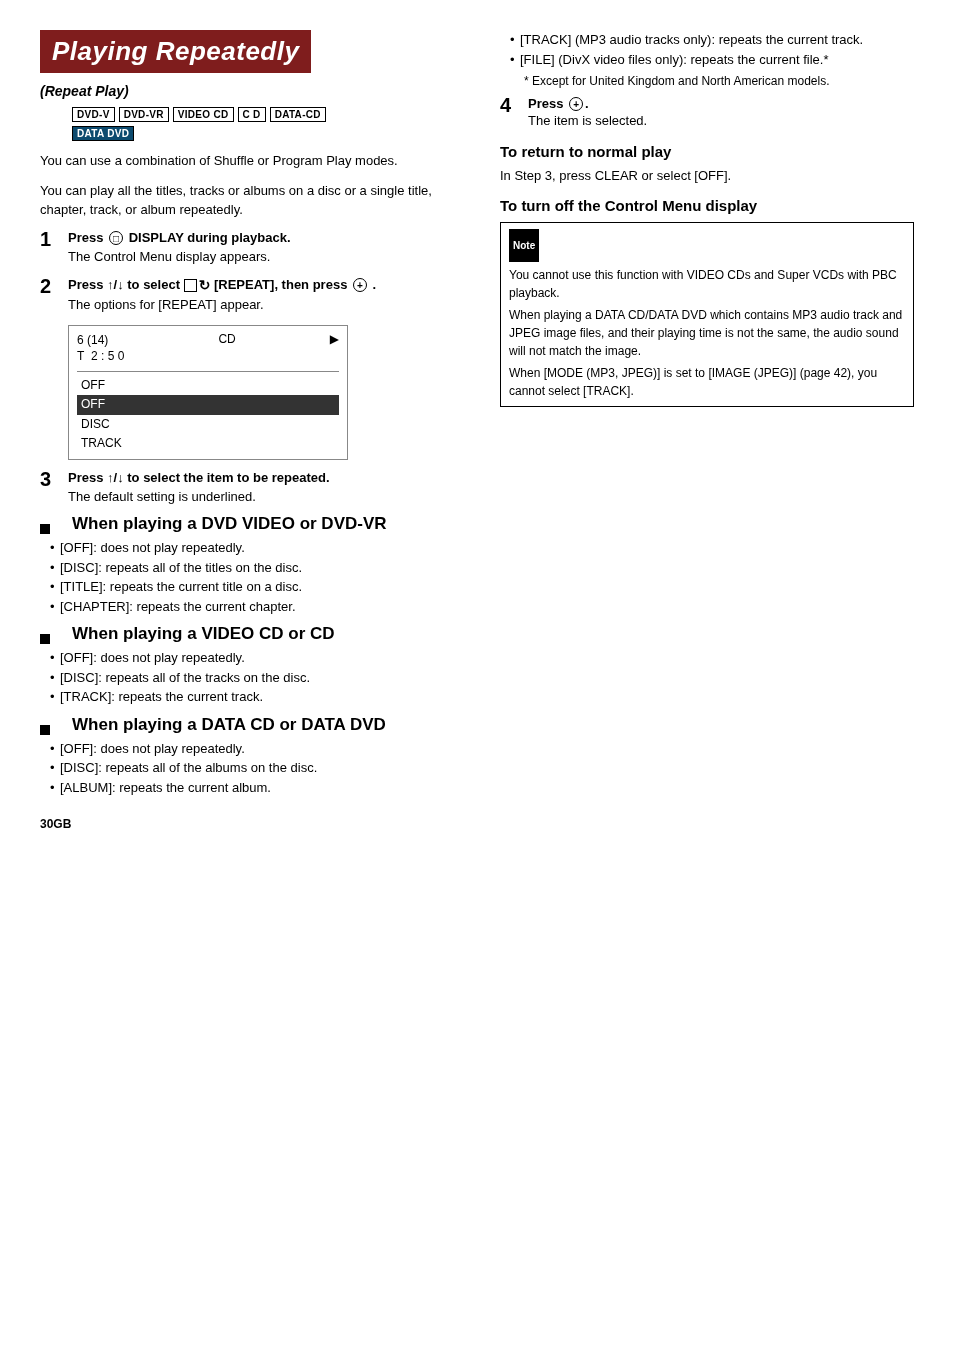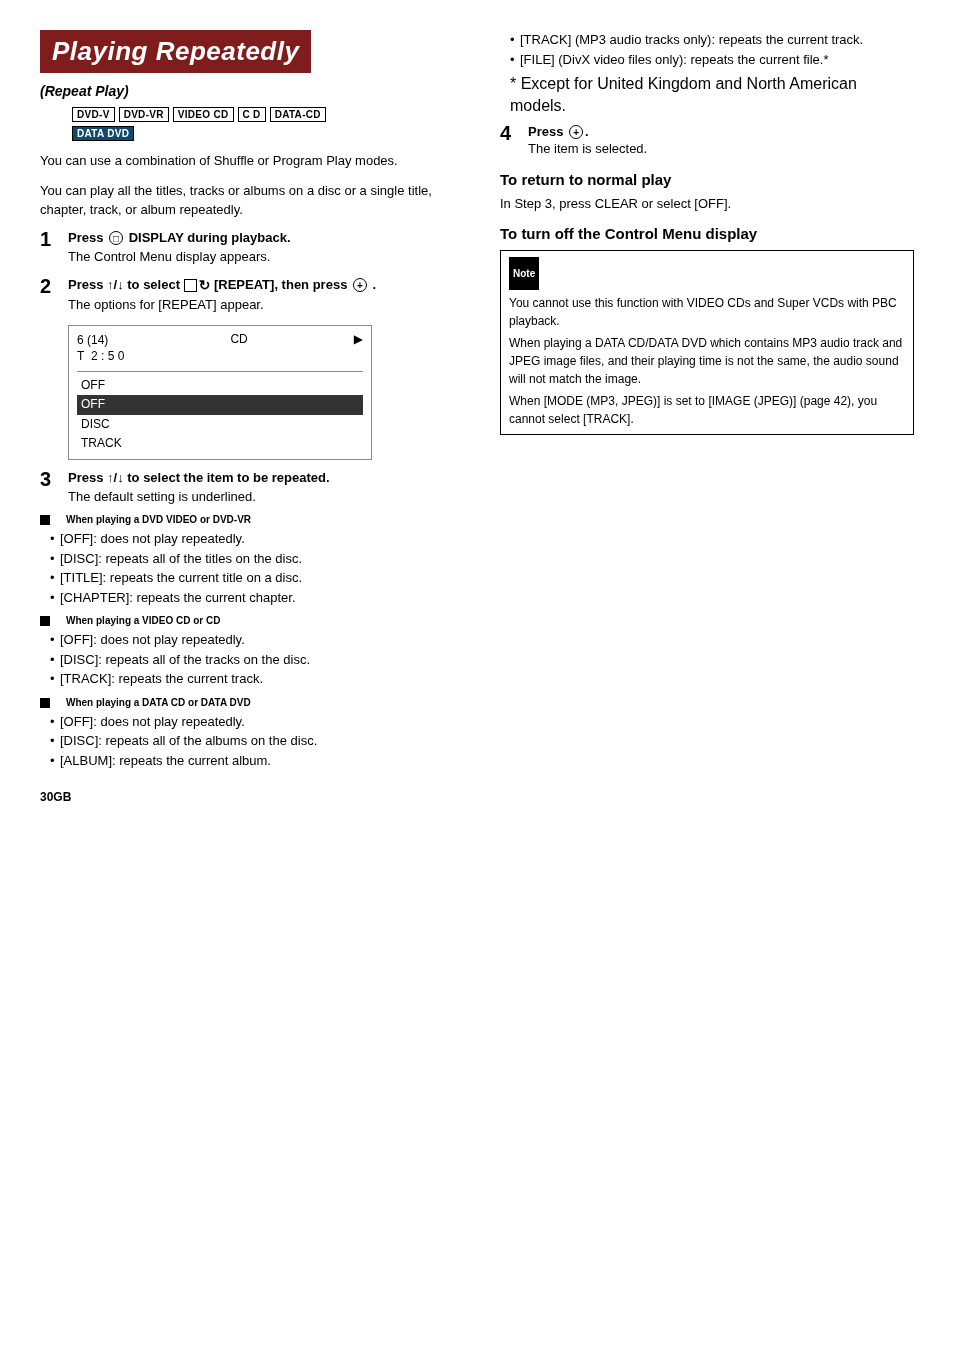--- a/index.html
+++ b/index.html
@@ -98,21 +98,21 @@
       font-size: 10px;
       font-weight: bold;
       vertical-align: middle;
       margin: 0 2px;
     }
     .screen-box {
       border: 1.5px solid #888;
       margin: 10px 0 10px 28px;
       padding: 6px 8px;
       background: #fff;
-      width: 304px;
+      width: 280px;
       font-size: 12px;
       position: relative;
     }
     .screen-top {
       display: flex;
       justify-content: space-between;
       align-items: flex-start;
       margin-bottom: 6px;
     }
     .screen-time {
@@ -132,25 +132,25 @@
     }
     .screen-option {
       padding: 0 4px;
     }
     .screen-option.selected {
       background: #333;
       color: #fff;
     }
     .section-header {
       font-weight: bold;
-      font-size: 10px;
+      font-size: 17px;
       margin: 8px 0 4px 0;
       display: flex;
       align-items: flex-end;
-      gap: 12px;
+      gap: 18px;
     }
     .black-square {
       display: inline-block;
       width: 10px;
       height: 10px;
       background: #000;
       margin-right: 4px;
       flex-shrink: 0;
     }
     .bullet-list {
@@ -210,22 +210,22 @@
       color: #fff;
       padding: 9px 4px;
       display: inline-block;
       margin-bottom: 4px;
     }
     .note-box p {
       margin-bottom: 4px;
     }
     .note-box p:last-child { margin-bottom: 0; }
     .asterisk-note {
-      font-size: 16px;
-      margin: 2px 0 2px 10px;
+      font-size: 12px;
+      margin: 2px 0 2px 24px;
       line-height: 1.4;
     }
   </style>
 </head>
 <body>
 
 <div class="page-container">
 
   <div class="left-col">
     <h1 class="page-title">Playing Repeatedly</h1>

